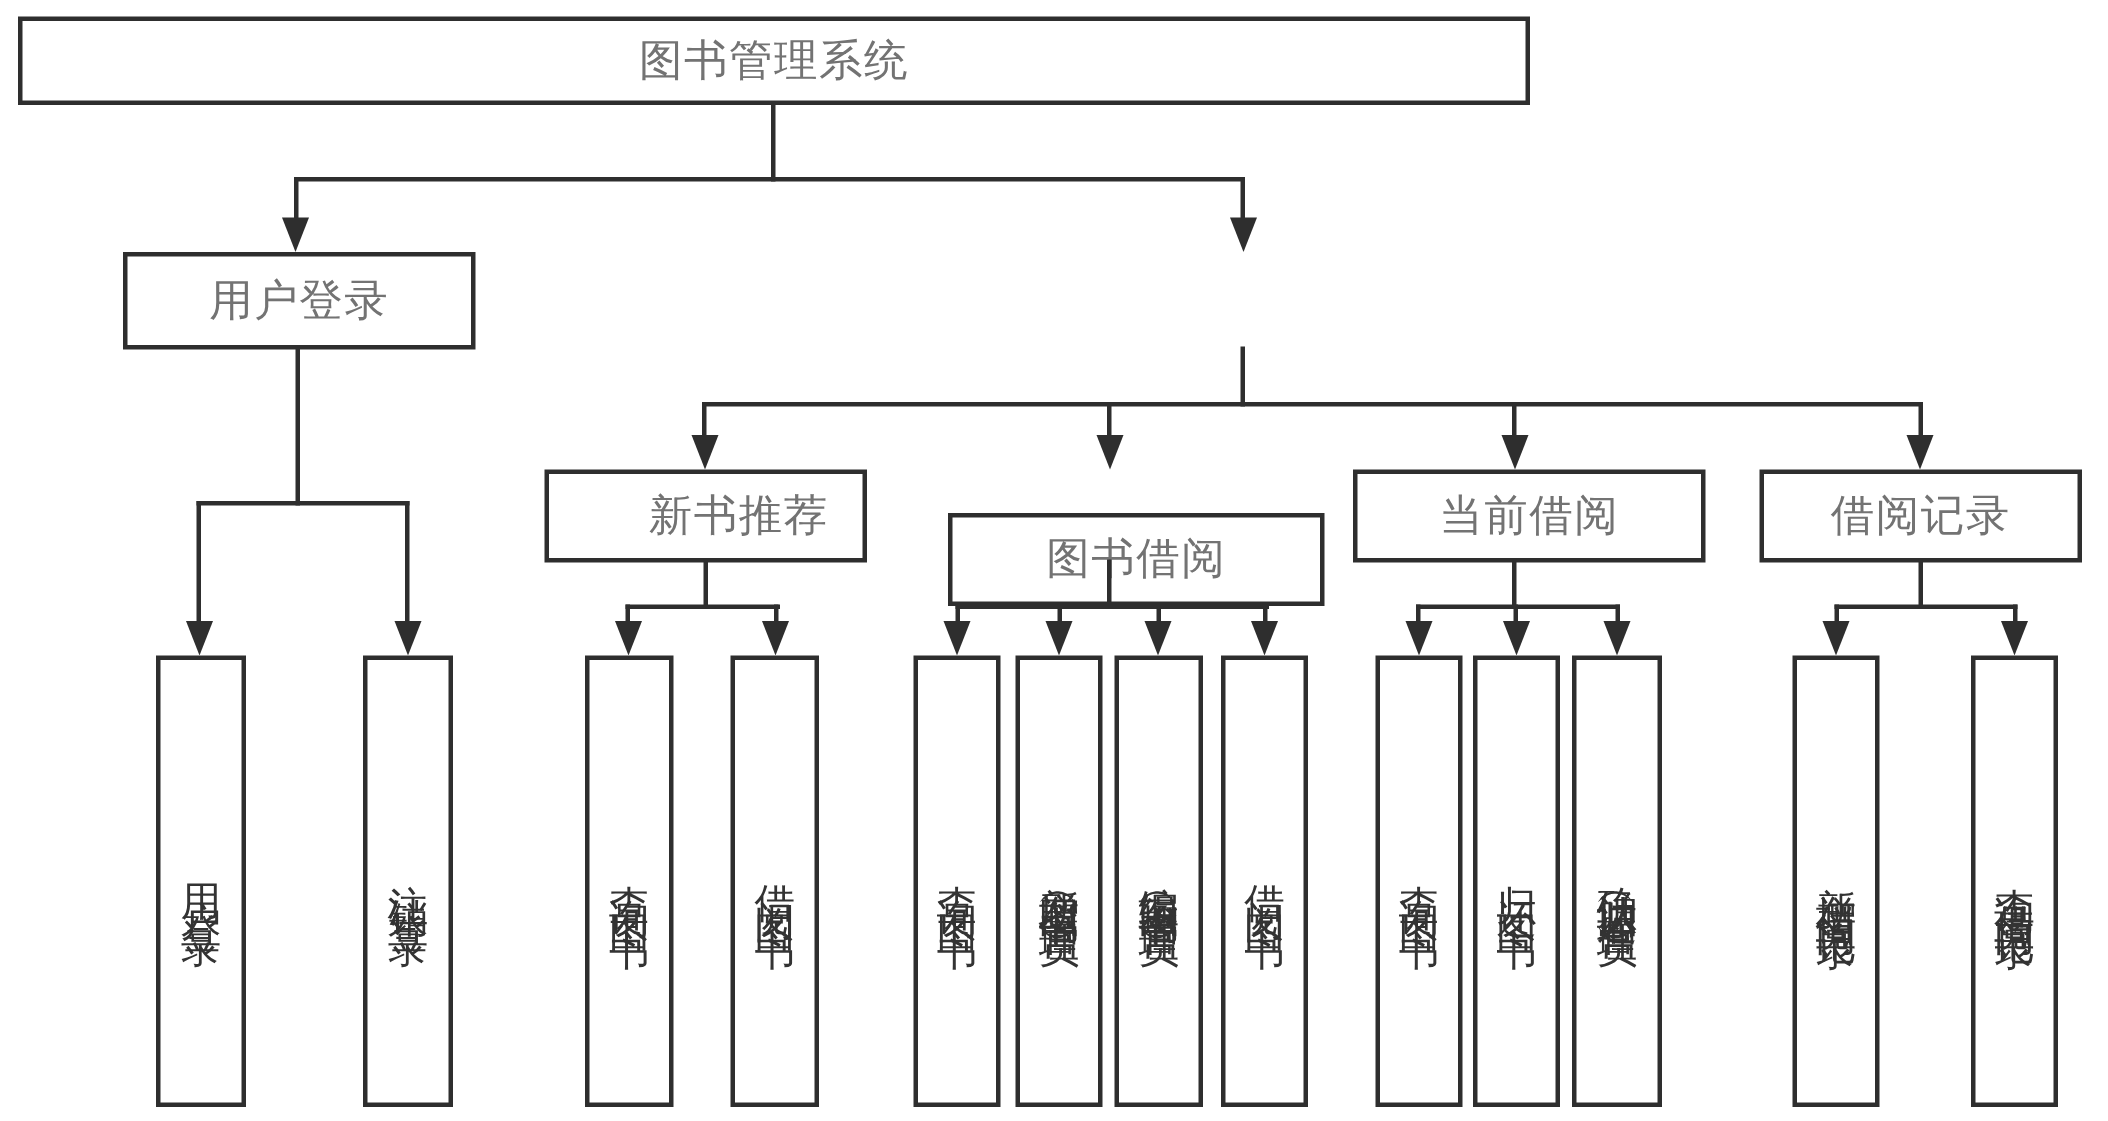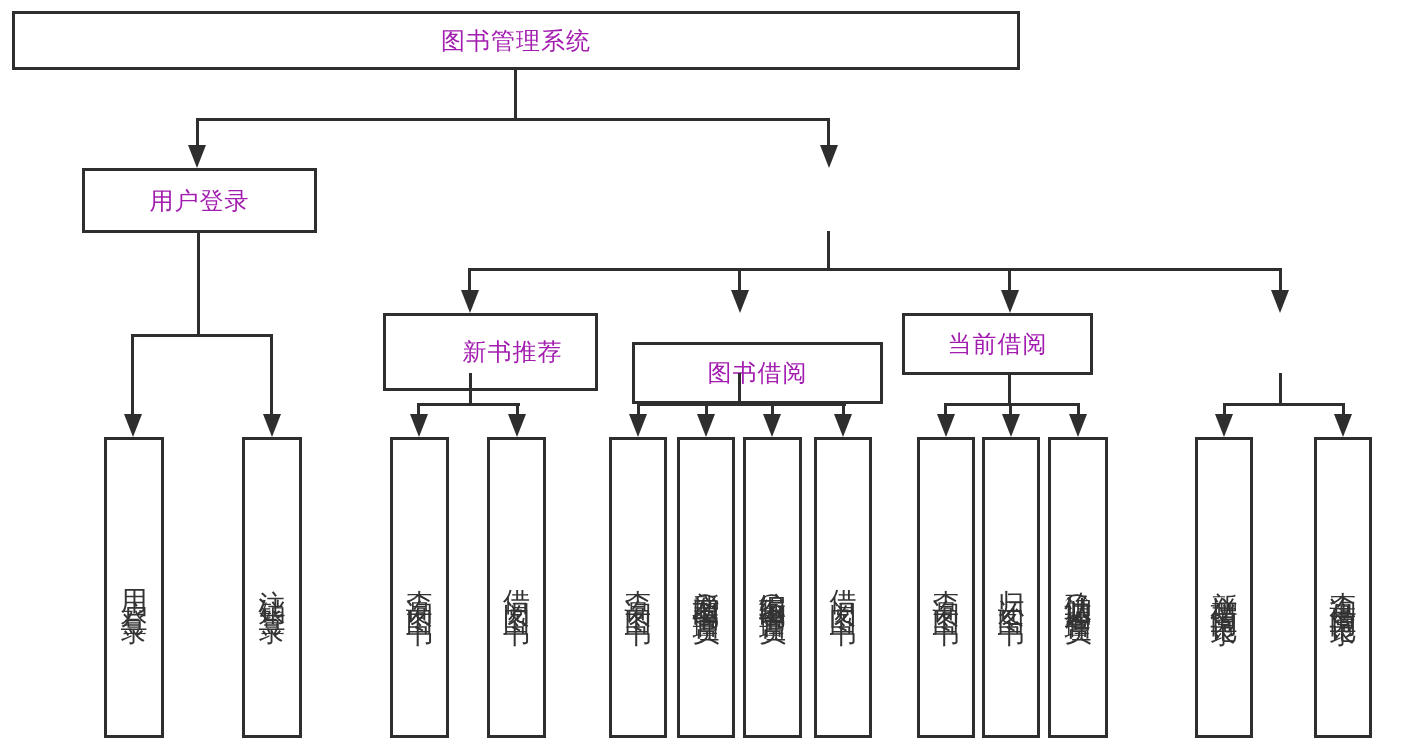--- a/index.html
+++ b/index.html
@@ -4,21 +4,21 @@
 <style>
   html,body{margin:0;padding:0;background:#ffffff;}
   .canvas{
     position:relative;width:1405px;height:747px;background:#ffffff;
     font-family:"Liberation Sans","DejaVu Sans",sans-serif;color:#333333;overflow:hidden;
   }
   .box{
     position:absolute;box-sizing:border-box;border:3px solid #2e2e2e;background:#ffffff;
     display:flex;align-items:center;justify-content:center;
   }
-  .hlabel{font-size:24px;color:#a21caf;letter-spacing:1px;white-space:nowrap;font-family:Liberation Mono, monospace;}
+  .hlabel{font-size:29px;color:#737373;letter-spacing:1px;white-space:nowrap;font-family:Liberation Mono, monospace;}
   .vlabel{
     writing-mode:vertical-rl;text-orientation:mixed;
     font-size:27px;color:#333333;white-space:nowrap;
   }
   .ls10{letter-spacing:10px;}
   .ls6{letter-spacing:6px;}
   .ls4{letter-spacing:4px;}
   .vl,.hl{position:absolute;background:#2e2e2e;}
   .vl{width:3px;}
   .hl{height:3px;}
@@ -63,28 +63,31 @@
   <div class="hl" style="left:468px;top:268px;width:814px;"></div>
   <div class="vl" style="left:468px;top:268px;height:26px;"></div>
   <div class="vl" style="left:738px;top:268px;height:26px;"></div>
   <div class="vl" style="left:1008px;top:268px;height:26px;"></div>
   <div class="vl" style="left:1279px;top:268px;height:26px;"></div>
   <div class="arr" style="left:461px;top:290px;"></div>
   <div class="arr" style="left:731px;top:290px;"></div>
   <div class="arr" style="left:1001px;top:290px;"></div>
   <div class="arr" style="left:1271px;top:290px;"></div>
 
-  <div class="box" style="left:383px;top:313px;width:215px;height:78px;padding-left:44px;">
+  <div class="box" style="left:363px;top:313px;width:215px;height:62px;padding-left:44px;">
     <span class="hlabel">新书推荐</span>
   </div>
   <div class="box" style="left:632px;top:313px;width:251px;height:62px;margin-top:29px;">
     <span class="hlabel">图书借阅</span>
   </div>
-  <div class="box" style="left:902px;top:313px;width:191px;height:62px;">
+  <div class="box" style="left:902px;top:313px;width:235px;height:62px;">
     <span class="hlabel">当前借阅</span>
+  </div>
+  <div class="box" style="left:1173px;top:313px;width:215px;height:62px;">
+    <span class="hlabel">借阅记录</span>
   </div>
 
   <div class="vl" style="left:469px;top:373px;height:33px;"></div>
   <div class="hl" style="left:417px;top:403px;width:103px;"></div>
   <div class="vl" style="left:417px;top:403px;height:14px;"></div>
   <div class="vl" style="left:516px;top:403px;height:14px;"></div>
   <div class="arr" style="left:410px;top:414px;"></div>
   <div class="arr" style="left:508px;top:414px;"></div>
 
   <div class="vl" style="left:738px;top:373px;height:33px;"></div>

